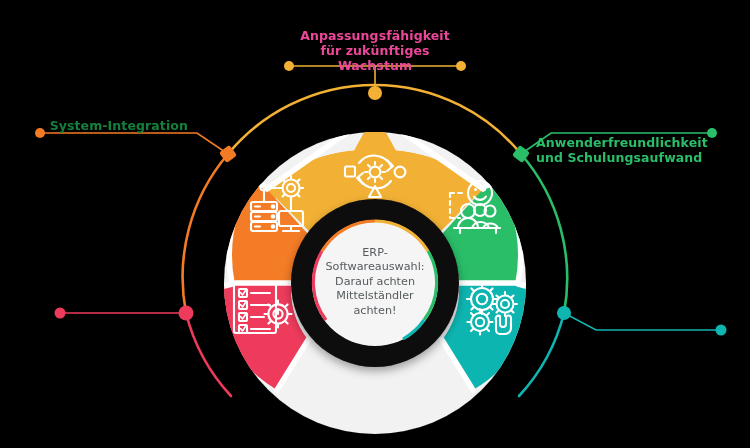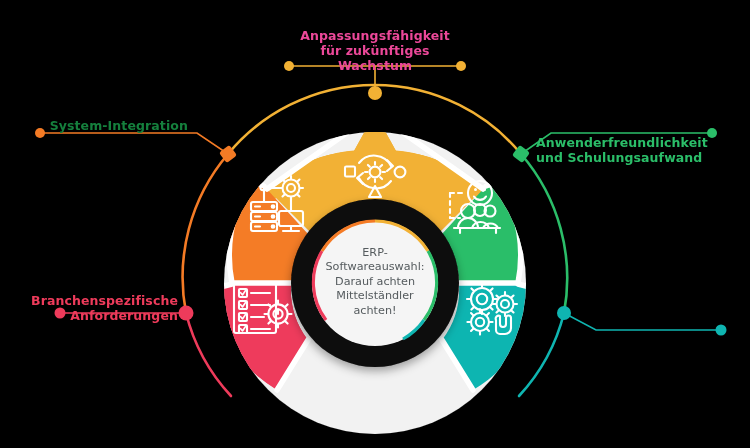--- a/index.html
+++ b/index.html
@@ -300,18 +300,16 @@
   <div class="lbl c" style="left:255px;top:8px;width:240px;color:#ec4899;margin-top:20px;">Anpassungsfähigkeit
 für zukünftiges
 Wachstum</div>
 
   <div class="lbl r" style="left:10px;top:118px;width:178px;color:#15803d;">System-Integration</div>
 
   <div class="lbl l" style="left:536px;top:103px;width:206px;color:#2BBE69;margin-top:32px;">Anwenderfreundlichkeit
 und Schulungsaufwand</div>
 
 
-  <div class="lbl r" style="left:10px;top:293px;width:168px;color:#EE3B5B;">Branchenspezifische
-Anforderungen</div>
 
   <div class="center-text">ERP-Softwareauswahl: Darauf achten Mittelständler achten!</div>
 
 </div>
 
 </body></html>

